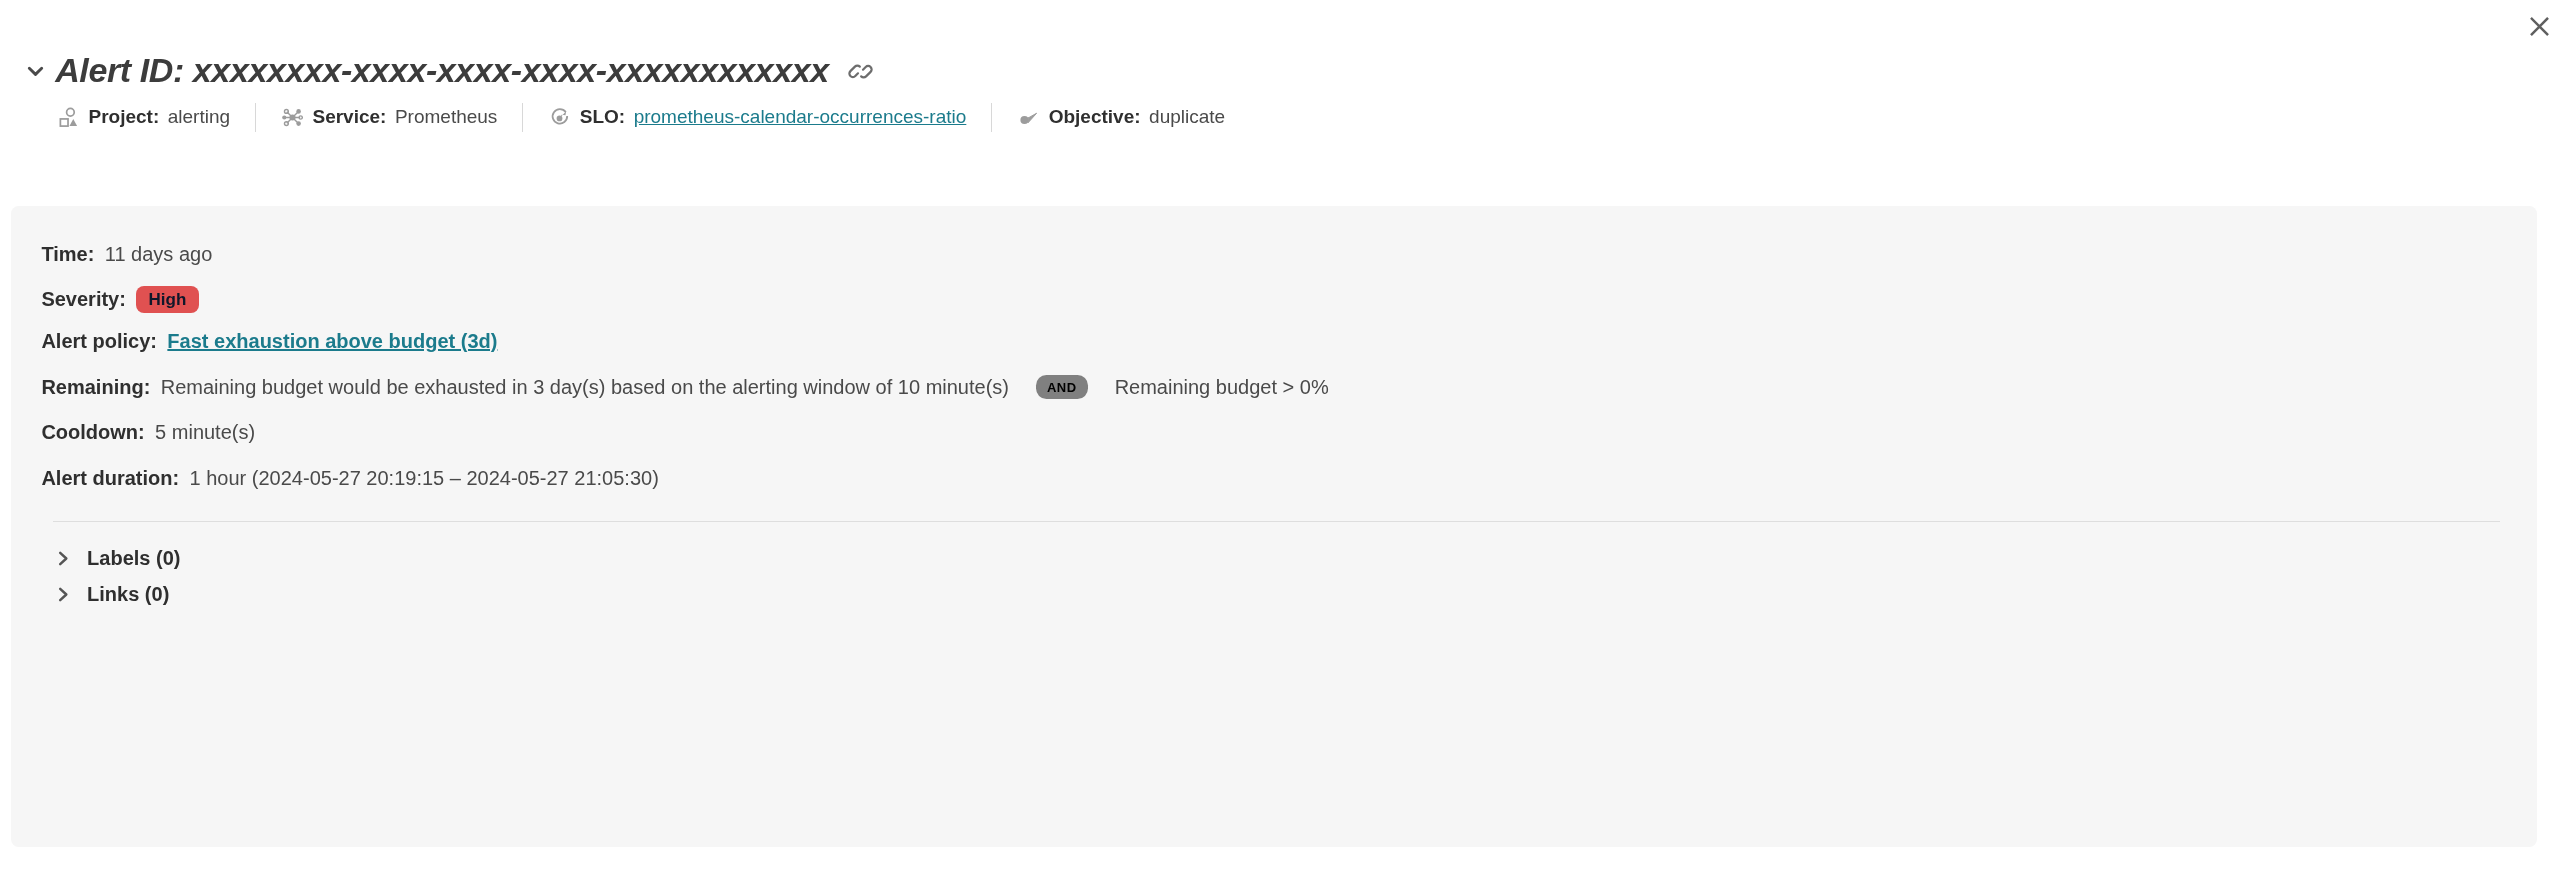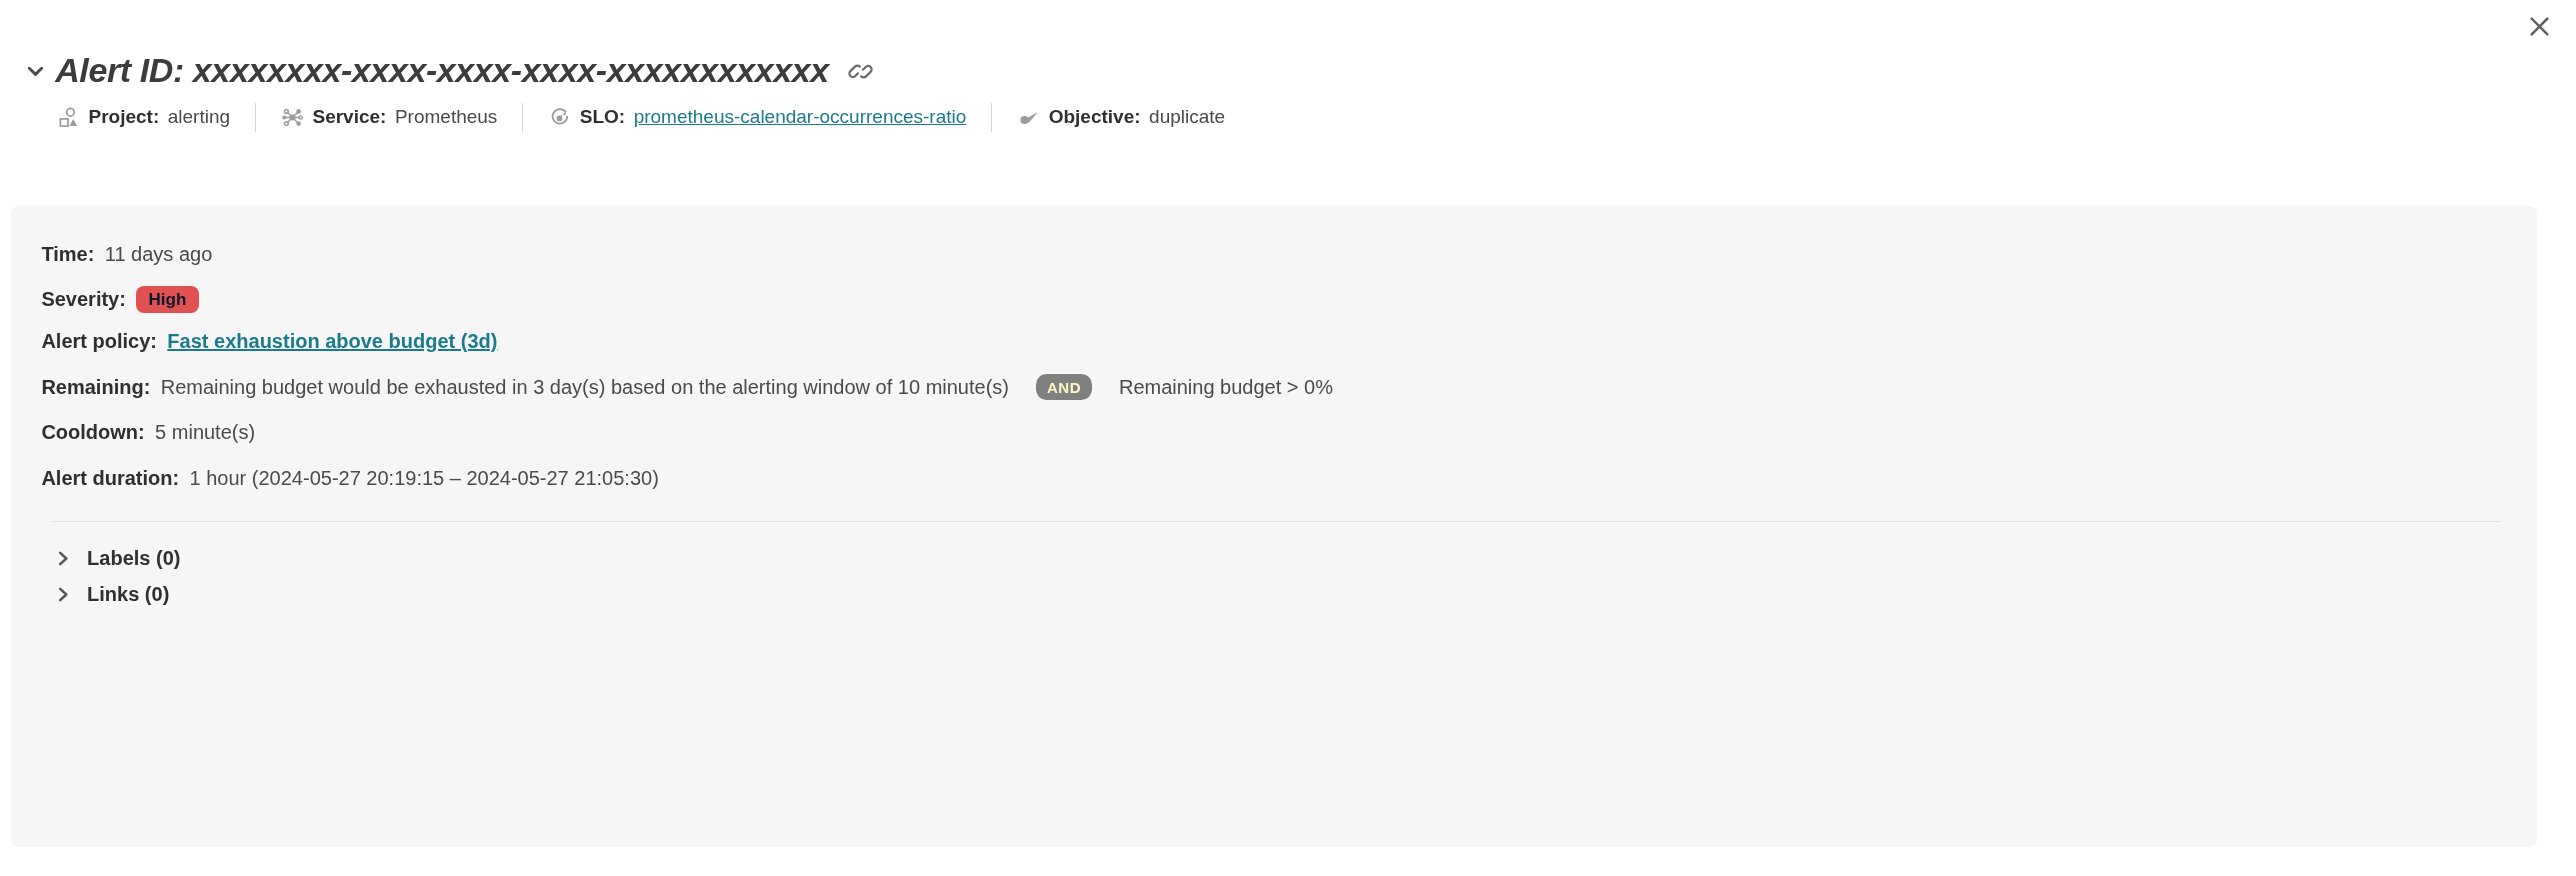--- a/index.html
+++ b/index.html
@@ -157,22 +157,22 @@
     color: #0f172a;
     font-size: 17px;
     font-weight: bold;
     padding: 4.7px 12.3px 5.7px 12.3px;
     border-radius: 8px;
     line-height: 1;
   }
   #conditions-row { margin-bottom: 17px; }
   #and-badge {
     background: #808080;
-    color: #fef9c3;
-    font-size: 15px;
+    color: #000000;
+    font-size: 13px;
     font-weight: bold;
     letter-spacing: 0.5px;
     padding: 5.7px 11.4px 5.7px 11.4px;
     border-radius: 10.4px;
     line-height: 1;
     margin: 0 26.6px;
   }
   #divider {
     height: 0.9px;
     background: #dedede;

